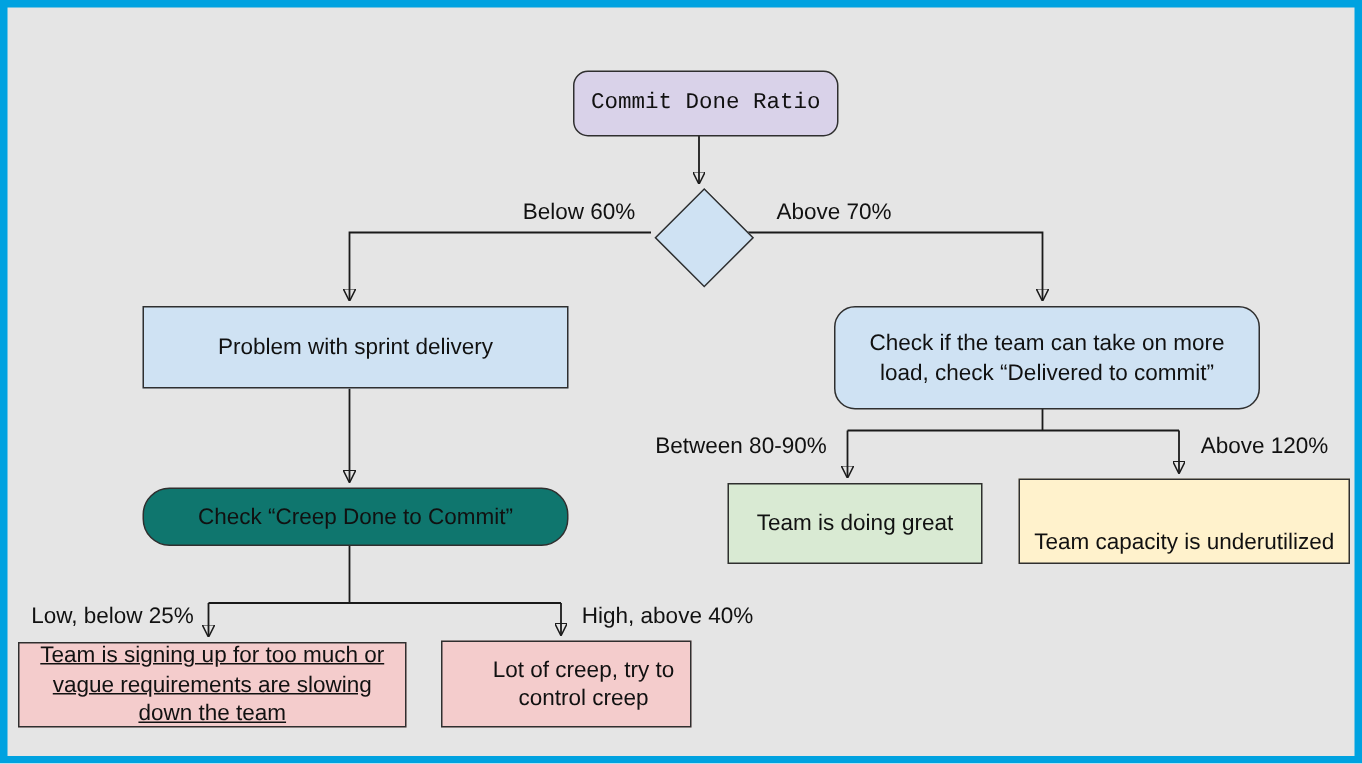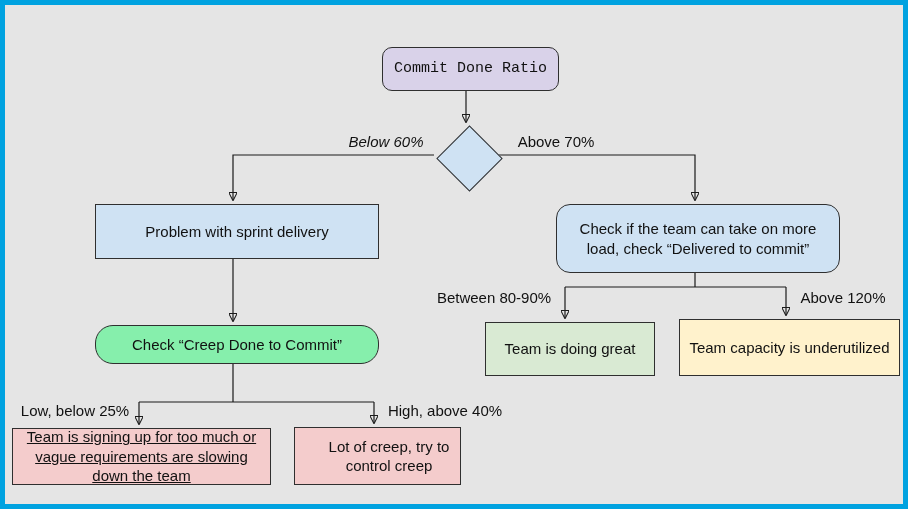--- a/index.html
+++ b/index.html
@@ -68,21 +68,21 @@
   .n-diamond     { left: 441px; top: 130px; }
   .n-problem     { left: 90px;  top: 199px; width: 284px; height: 55px; }
   .n-moreload    { left: 551px; top: 199px; width: 284px; height: 69px; border-radius: 14px; }
   .n-creepcheck  { left: 90px;  top: 320px; width: 284px; height: 39px; }
   .n-great       { left: 480px; top: 317px; width: 170px; height: 54px; text-align: center; }
   .n-underutil   { left: 674px; top: 314px; width: 221px; height: 57px; }
   .n-toomuch     { left: 7px;   top: 423px; width: 259px; height: 57px; text-decoration: underline; }
   .n-lotcreep    { left: 289px; top: 422px; width: 167px; height: 58px; padding-left: 31px; }
 
   
-  .l-below60   { left: 381px; top: 128px; font-style: italic; }
+  .l-below60   { left: 381px; top: 128px; }
   .l-above70   { left: 551px; top: 128px; }
   .l-between80 { left: 489px; top: 284px; }
   .l-above120  { left: 838px; top: 284px; }
   .l-low25     { left: 70px;  top: 397px; }
   .l-high40    { left: 440px; top: 397px; }
 </style>
 </head>
 <body>
 
 <div class="frame" style="background-color: rgb(229, 229, 229); border-color: rgb(0, 162, 224);">
@@ -125,29 +125,29 @@
       <span>Problem with sprint delivery</span>
     </div>
 
     <div class="node n-moreload" style="background-color: rgb(207, 226, 243);">
       <span>Check if the team can take on more load, check “Delivered to commit”</span>
     </div>
 
     <div class="edge-label l-between80">Between 80-90%</div>
     <div class="edge-label l-above120">Above 120%</div>
 
-    <div class="node rounded-sm n-creepcheck" style="background-color: #86efac; border-radius: 18px;">
+    <div class="node rounded-sm n-creepcheck" style="background-color: #0f766e; border-radius: 18px;">
       <span>Check “Creep Done to Commit”</span>
     </div>
 
     <div class="node n-great" style="background-color: rgb(217, 234, 211);">
       <span>Team is doing great</span>
     </div>
 
-    <div class="node n-underutil" style="background-color: rgb(255, 242, 204);">
+    <div class="node n-underutil" style="background-color: rgb(255, 242, 204); align-items: flex-end;">
       <span>Team capacity is underutilized</span>
     </div>
 
     <div class="edge-label l-low25">Low, below 25%</div>
     <div class="edge-label l-high40">High, above 40%</div>
 
     <div class="node n-toomuch" style="background-color: rgb(244, 204, 204);">
       <span>Team is signing up for too much or vague requirements are slowing down the team</span>
     </div>
 

